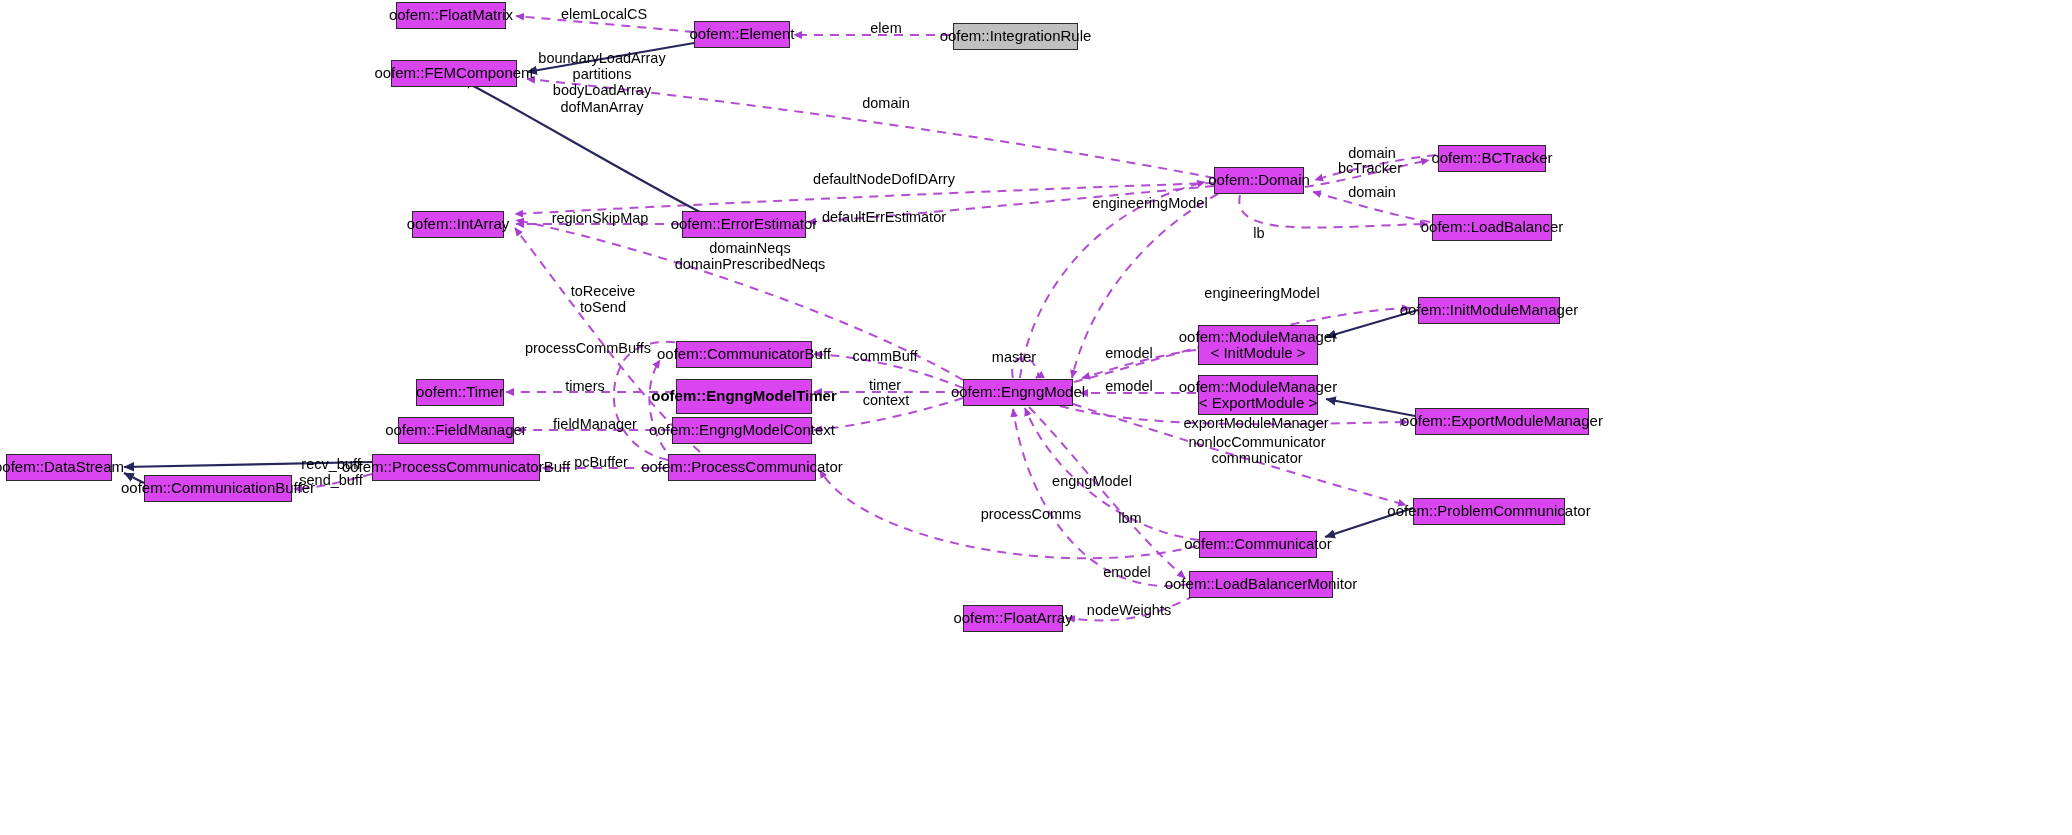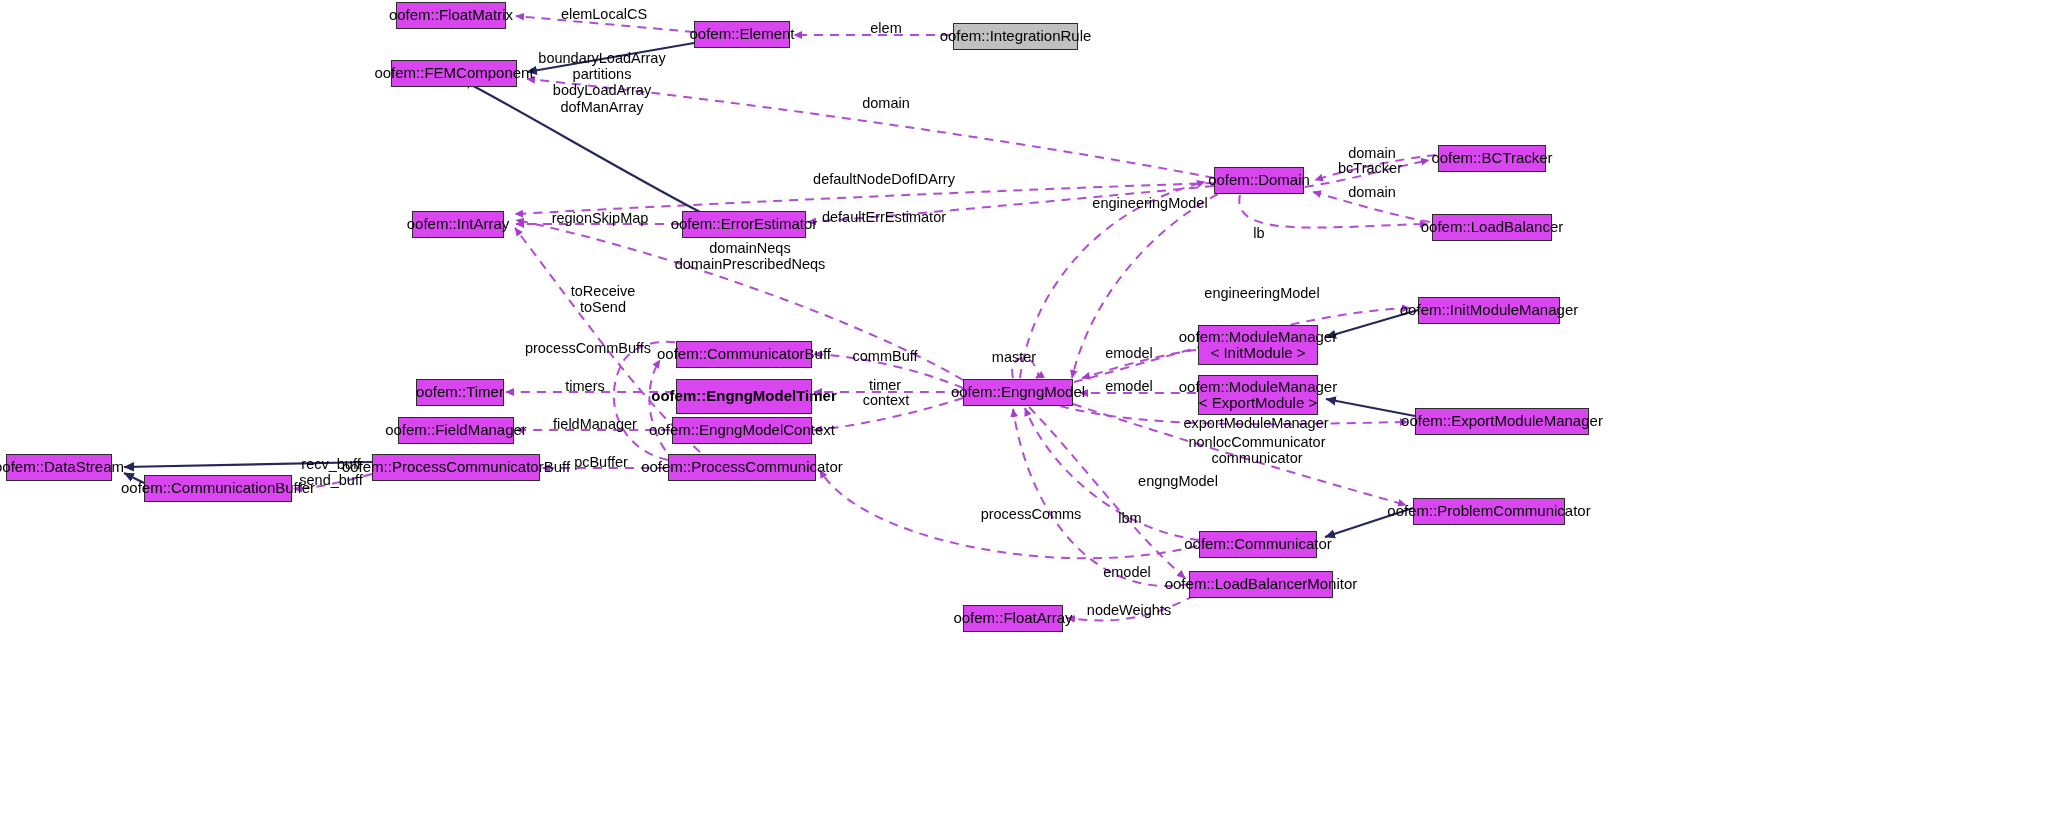--- a/index.html
+++ b/index.html
@@ -219,19 +219,19 @@
   <div class="elabel" style="left:885px;top:385px;">timer</div>
   <div class="elabel" style="left:1129px;top:386px;">emodel</div>
   <div class="elabel" style="left:886px;top:400px;">context</div>
   <div class="elabel" style="left:595px;top:424px;">fieldManager</div>
   <div class="elabel" style="left:1256px;top:423px;">exportModuleManager</div>
   <div class="elabel" style="left:331px;top:472px;">recv_buff
 send_buff</div>
   <div class="elabel" style="left:601px;top:462px;">pcBuffer</div>
   <div class="elabel" style="left:1257px;top:450px;">nonlocCommunicator
 communicator</div>
-  <div class="elabel" style="left:1178px;top:481px;">engngModel</div>
+  <div class="elabel" style="left:1092px;top:481px;">engngModel</div>
   <div class="elabel" style="left:1031px;top:514px;">processComms</div>
   <div class="elabel" style="left:1130px;top:518px;">lbm</div>
   <div class="elabel" style="left:1127px;top:572px;">emodel</div>
   <div class="elabel" style="left:1129px;top:610px;">nodeWeights</div>
 
 </div>
 
 </body></html>

